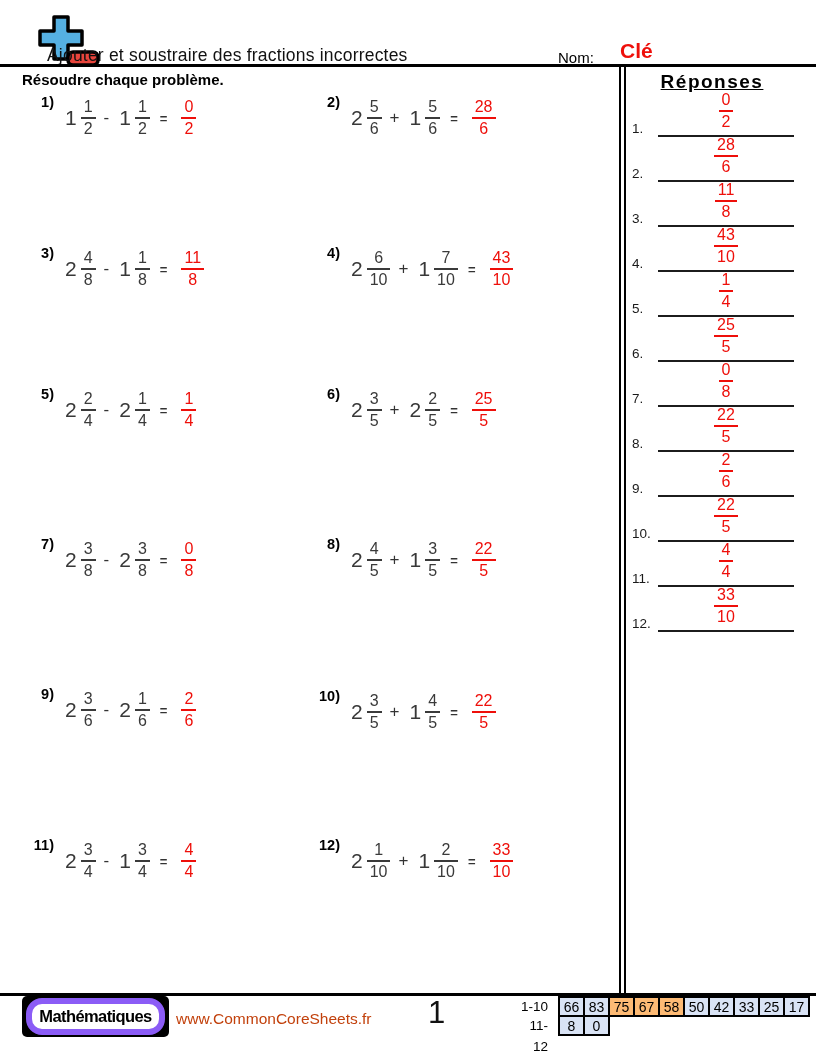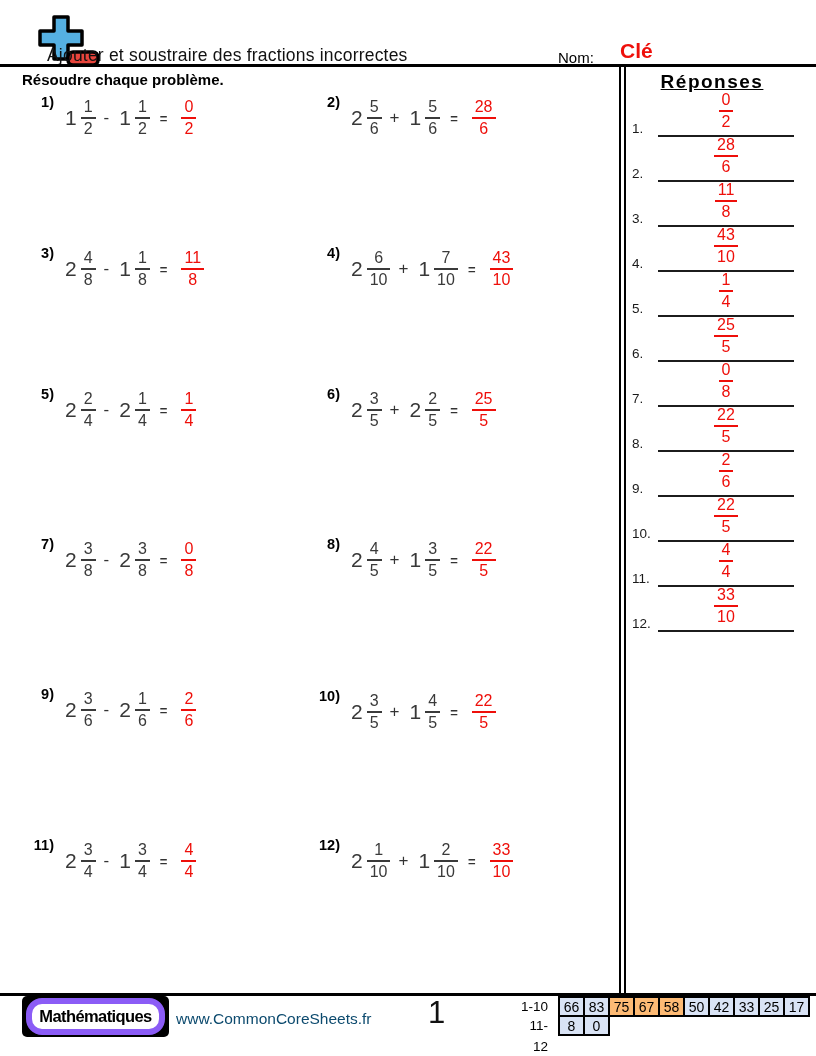--- a/index.html
+++ b/index.html
@@ -37,21 +37,21 @@
   .whole{font-size:21px;color:#383838;margin-left:2px;}
   .problem .frac{margin-left:4px;}
   .op{font-size:17px;color:#333;margin:0 8px;}
   .eq{font-size:13px;font-weight:bold;color:#333;margin:0 10px;}
   
   .hline-bottom{position:absolute;left:0;top:993px;width:816px;height:3px;background:#000;}
   .brand-box{position:absolute;left:22px;top:996px;width:147px;height:41px;background:#000;
              border-radius:5px;display:flex;align-items:center;justify-content:center;}
   .brand-pill{background:#fff;border:6px solid #8b5cf6;border-radius:16px;padding:3px 7px;
               font-weight:bold;font-size:16.5px;letter-spacing:-.6px;}
-  .website{position:absolute;left:176px;top:1010px;font-size:15.5px;color:#0c4a6e;}
+  .website{position:absolute;left:176px;top:1010px;font-size:15.5px;color:#c2410c;}
   .page-num{position:absolute;left:428px;top:995px;font-size:31px;color:#111;}
   .grade-table{position:absolute;left:518px;top:996px;}
   .grade-row{display:flex;}
   .grade-row + .grade-row{margin-top:-2px;}
   .glabel{width:42px;text-align:right;font-size:13.5px;line-height:21px;padding-right:12px;box-sizing:border-box;}
   .gcell{width:27px;height:21px;border:2px solid #000;box-sizing:border-box;margin-left:-2px;
          display:flex;align-items:center;justify-content:center;font-size:14px;background:#fdba74;}
   .gcell:first-of-type{margin-left:0;}
   .gcell.hl{background:var(--cell-blue);}
 </style>

